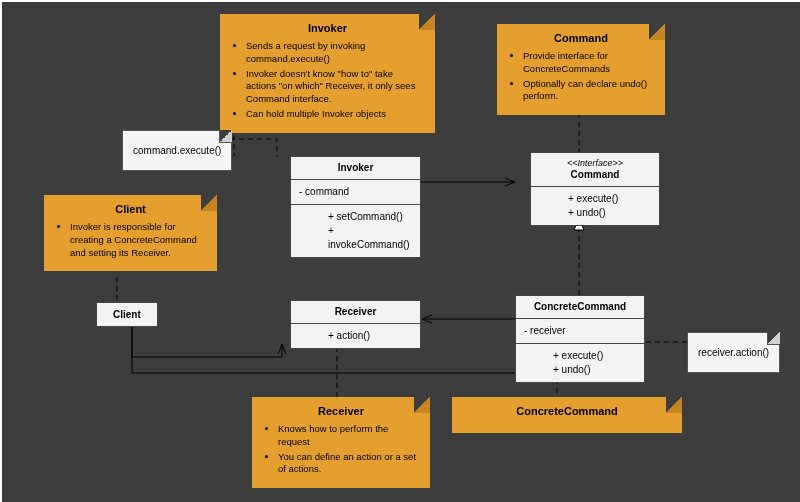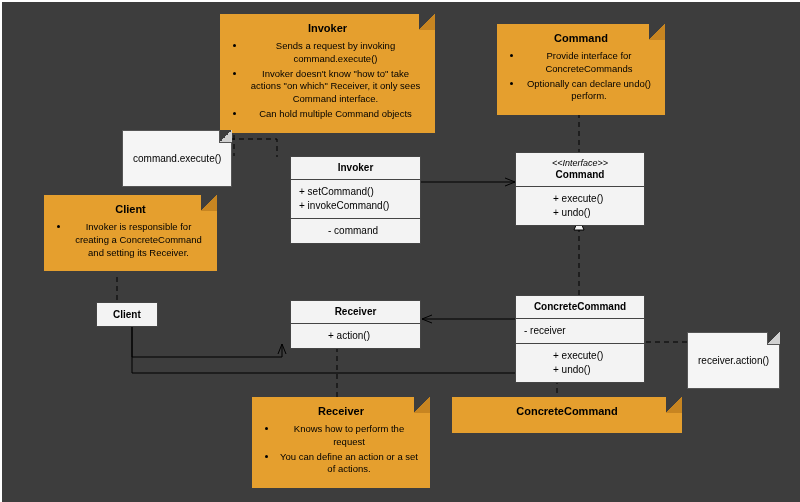--- a/index.html
+++ b/index.html
@@ -30,27 +30,27 @@
     width: 16px; height: 16px;
     background: linear-gradient(135deg, #3d3d3d 0 50%, #c78521 50% 100%);
   }
   .note-title {
     font-weight: bold;
     text-align: center;
     font-size: 11px;
     margin-bottom: 6px;
   }
   .note ul { list-style: disc; padding-left: 16px; }
-  .note li { font-size: 9.5px; line-height: 1.35; margin-bottom: 2px; text-align: center; }
+  .note li { font-size: 9.5px; line-height: 1.35; margin-bottom: 2px; }
 
   .mini-note {
     position: absolute;
     background: #f5f5f5;
     border: 1px solid #555;
-    padding: 22px 10px;
+    padding: 14px 10px;
     font-size: 10px;
   }
   .mini-note::after {
     content: "";
     position: absolute;
     top: -1px; right: -1px;
     width: 12px; height: 12px;
     background: linear-gradient(135deg, #3d3d3d 0 50%, #d0d0d0 50% 100%);
     border-left: 1px solid #555;
     border-bottom: 1px solid #555;
@@ -137,21 +137,21 @@
     <line x1="335" y1="395" x2="335" y2="342" stroke="#000" stroke-width="1" stroke-dasharray="5,4"></line>
 
     <line x1="555" y1="400" x2="555" y2="360" stroke="#000" stroke-width="1" stroke-dasharray="5,4"></line>
   </svg>
 
   <div class="note" style="left:218px; top:12px; width:215px;">
     <div class="note-title">Invoker</div>
     <ul>
       <li>Sends a request by invoking command.execute()</li>
       <li>Invoker doesn't know "how to" take actions "on which" Receiver, it only sees Command interface.</li>
-      <li>Can hold multiple Command objects</li>
+      <li>Can hold multiple Invoker objects</li>
     </ul>
   </div>
 
   <div class="note" style="left:495px; top:22px; width:168px;">
     <div class="note-title">Command</div>
     <ul>
       <li>Provide interface for ConcreteCommands</li>
       <li>Optionally can declare undo() perform.</li>
     </ul>
   </div>
@@ -174,29 +174,29 @@
   <div class="note" style="left:450px; top:395px; width:230px;">
     <div class="note-title">ConcreteCommand</div>
   </div>
 
   <div class="mini-note" style="left:120px; top:128px;">command.execute()</div>
   <div class="mini-note" style="left:685px; top:330px;">receiver.action()</div>
 
   <div class="uml" style="left:288px; top:154px; width:131px;">
     <div class="uml-hdr">Invoker</div>
     <div class="uml-sec">
+        <div>- command</div>
+      </div>
+    <div class="uml-sec">
       <div>+ setCommand()</div>
       <div>+ invokeCommand()</div>
     </div>
-    <div class="uml-sec">
-        <div>- command</div>
-      </div>
-  </div>
-
-  <div class="uml" style="left:513px; top:150px; width:130px;">
+  </div>
+
+  <div class="uml" style="left:528px; top:150px; width:130px;">
     <div class="uml-hdr">
       <span class="stereo">&lt;&lt;Interface&gt;&gt;</span>
       <span>Command</span>
     </div>
     <div class="uml-sec">
       <div>+ execute()</div>
       <div>+ undo()</div>
     </div>
   </div>
 

